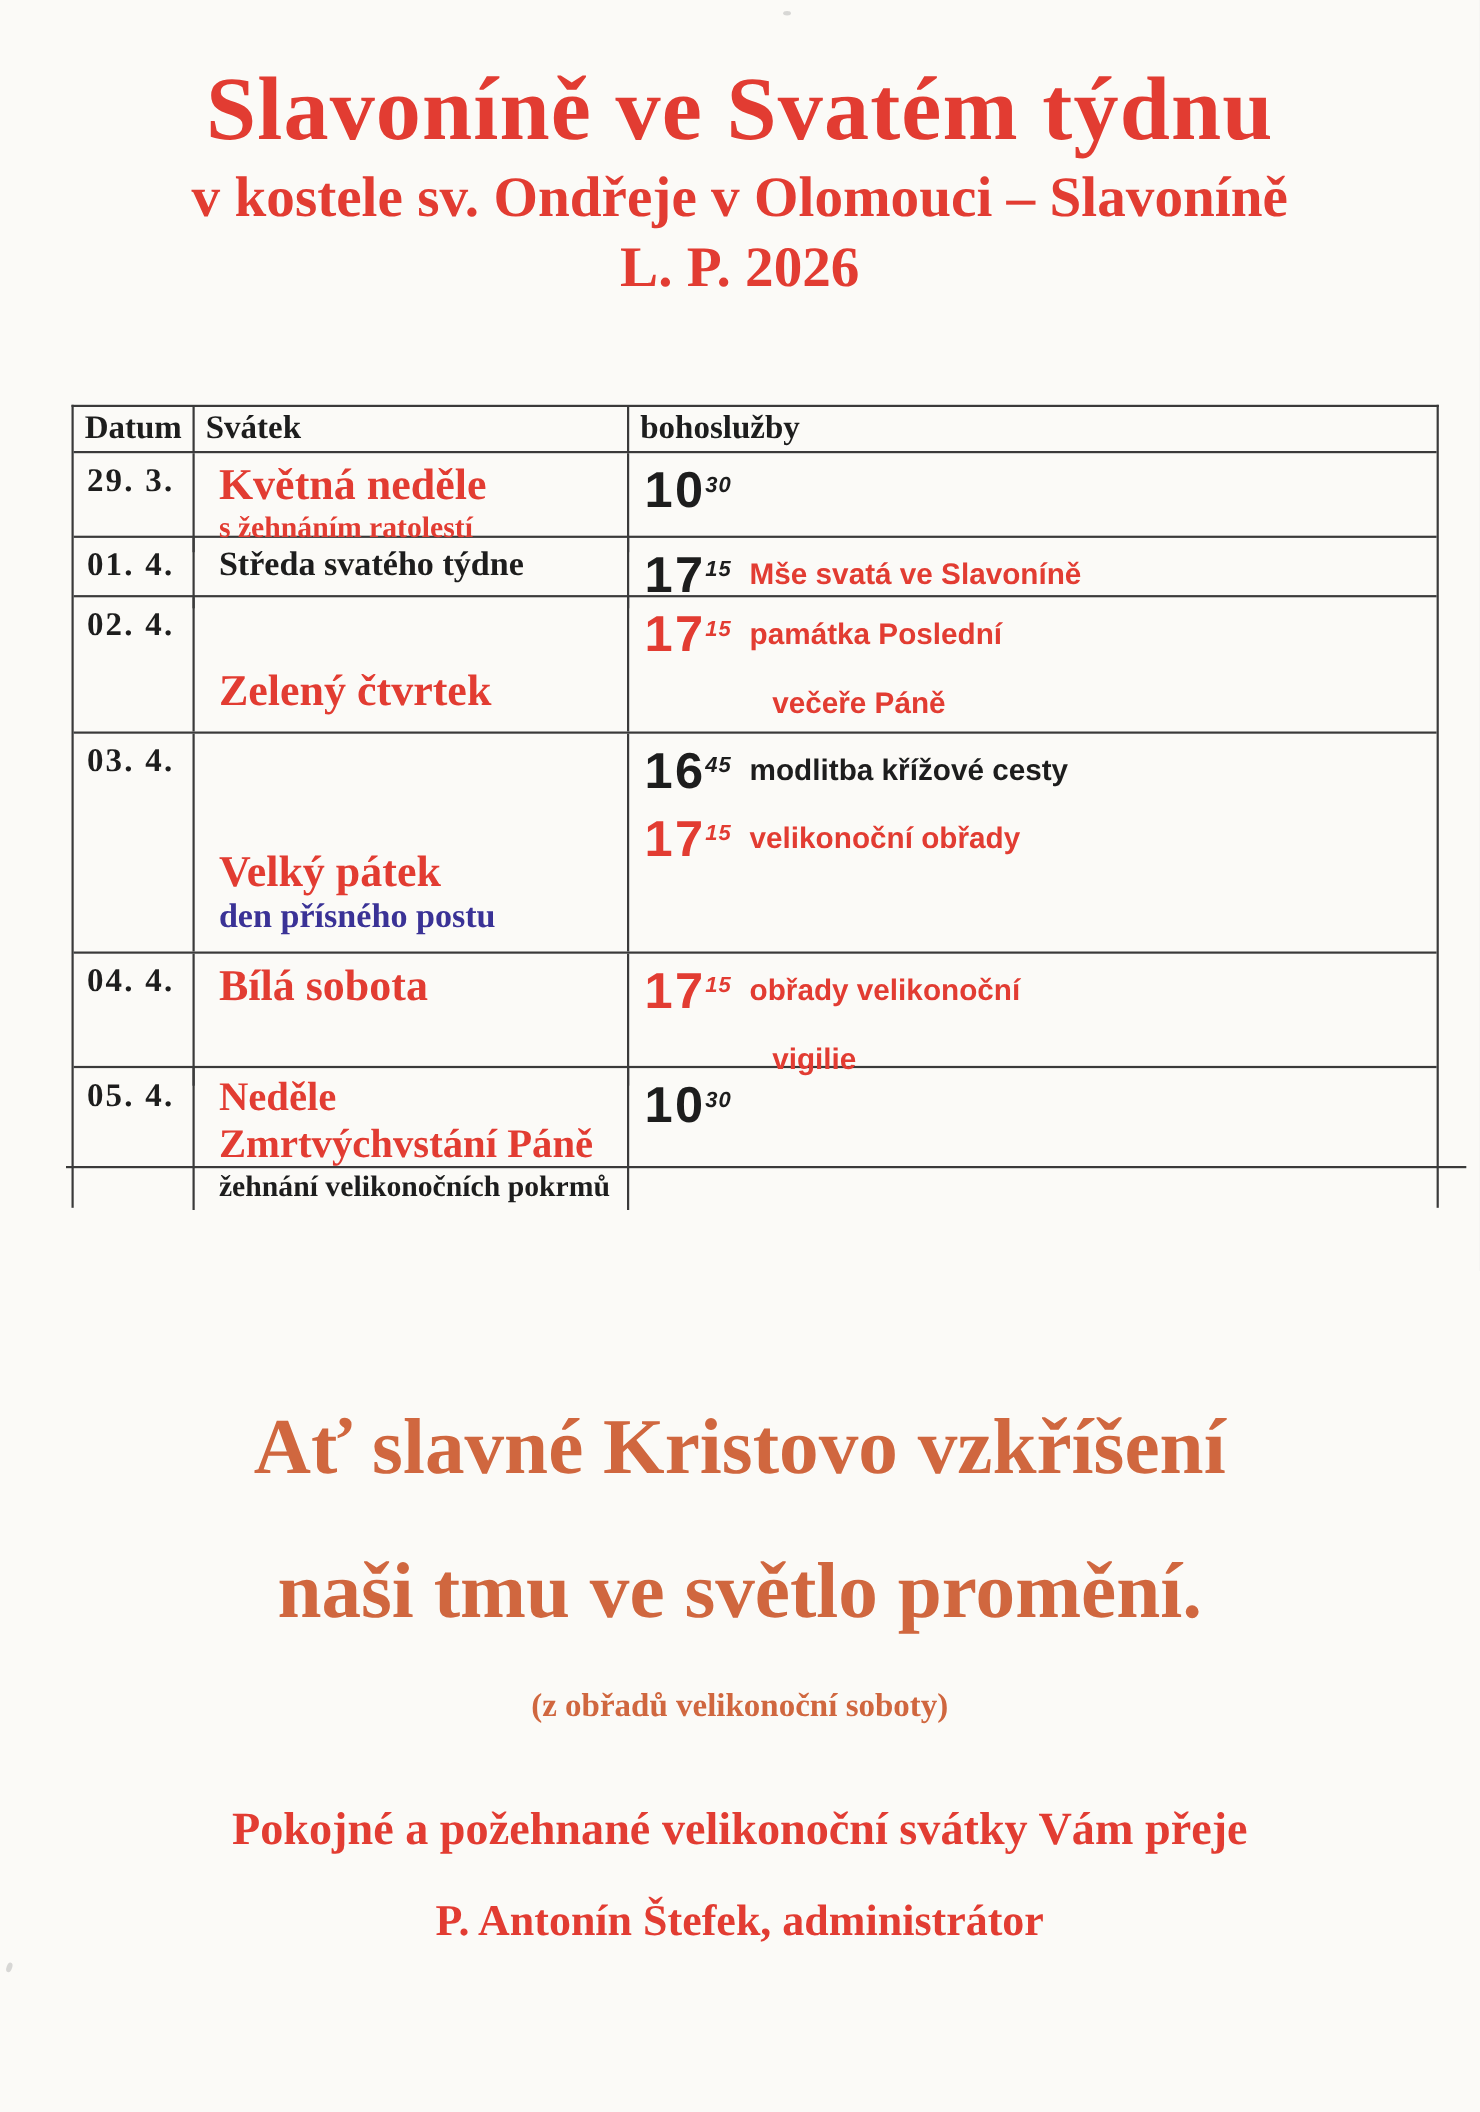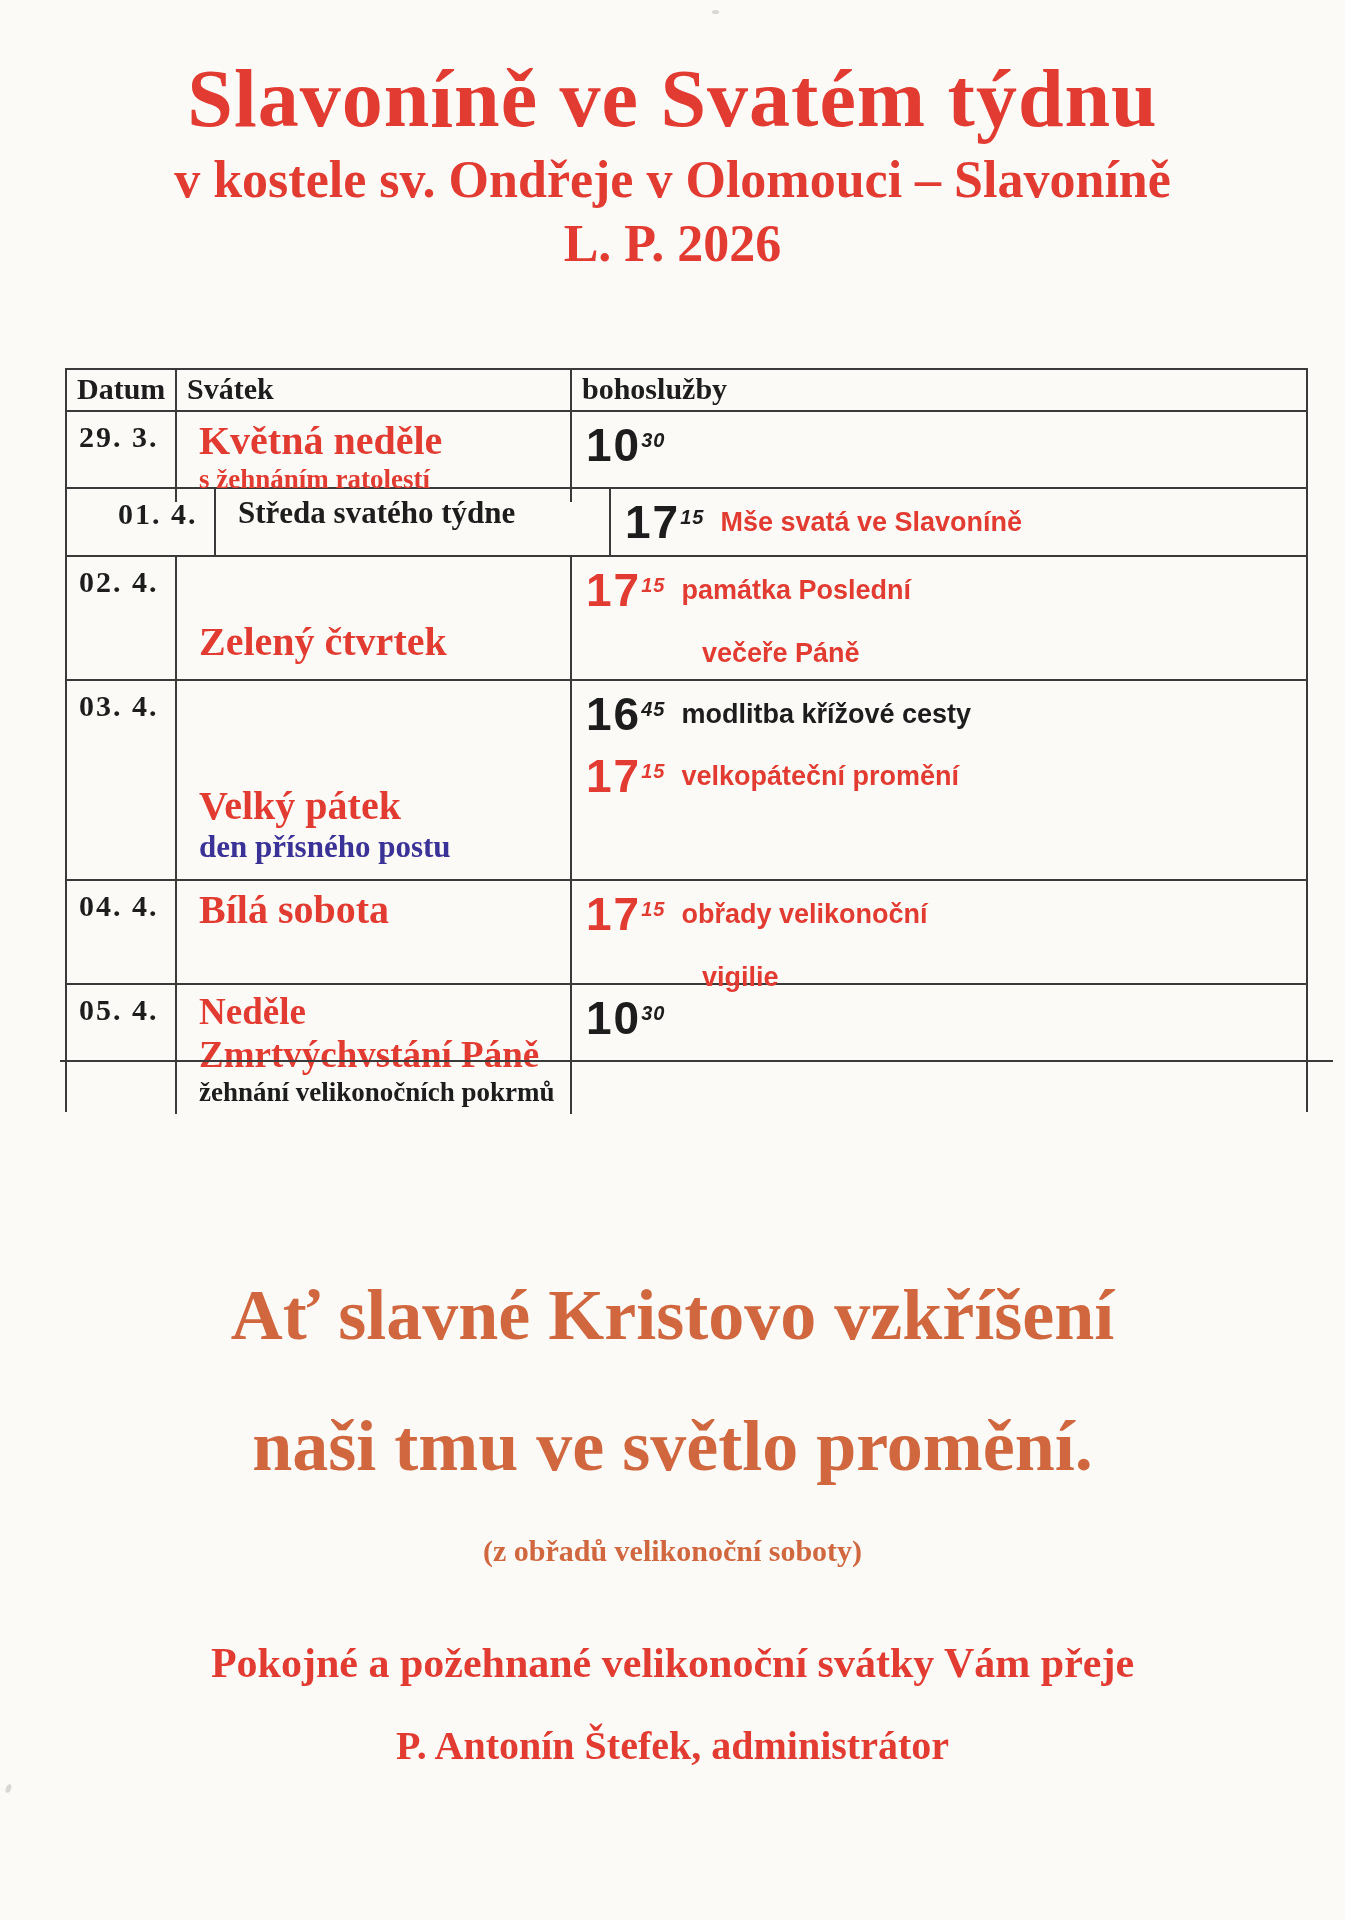--- a/index.html
+++ b/index.html
@@ -91,21 +91,21 @@
           </div>
     <div class="td services">
             <div class="svc">
               <div class="svc-line">
                 <span class="time c-black">10<sup>30</sup></span>
               </div>
             </div>
           </div>
   </div>
 
-  <div class="trow" style="height: 68px; padding-left: 39px;">
+  <div class="trow" style="height: 54px;">
     <div class="td c1">
             <span class="date">01. 4.</span>
           </div>
     <div class="td c2 feast">
             <span class="f-md c-black">Středa svatého týdne</span>
           </div>
     <div class="td services">
             <div class="svc">
               <div class="svc-line">
                 <span class="time c-black">17<sup>15</sup></span>
@@ -144,21 +144,21 @@
     <div class="td services">
             <div class="svc">
               <div class="svc-line">
                 <span class="time c-black">16<sup>45</sup></span>
                 <span class="note c-black">modlitba křížové cesty</span>
               </div>
             </div>
             <div class="svc">
               <div class="svc-line">
                 <span class="time c-red">17<sup>15</sup></span>
-                <span class="note c-red">velkopáteční promění</span>
+                <span class="note c-red">velikonoční obřady</span>
               </div>
             </div>
           </div>
   </div>
 
   <div class="trow" style="height: 104px;">
     <div class="td c1">
             <span class="date">04. 4.</span>
           </div>
     <div class="td c2 feast">

